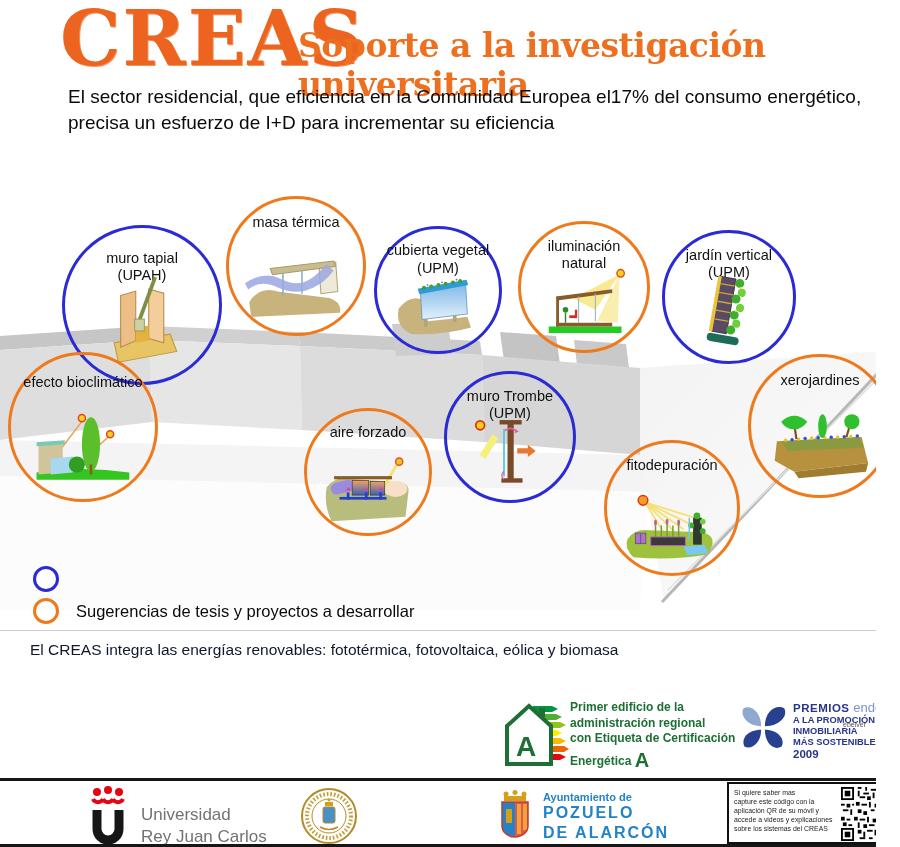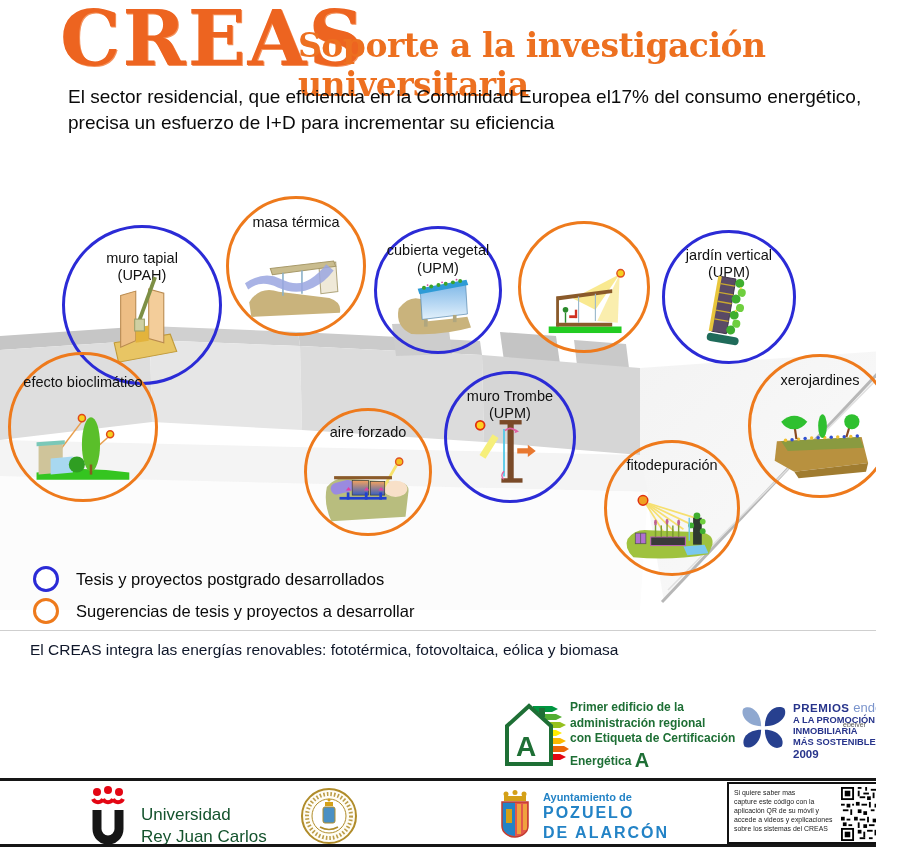--- a/index.html
+++ b/index.html
@@ -63,21 +63,21 @@
   .award-text { position:absolute; left:56px; top:2px; width:110px; color:#27348B; }
   .award-t1 { font-size:11.5px; font-weight:bold; letter-spacing:.5px; }
   .award-t1 .endesa { font-weight:normal; color:#7A94CC; font-size:13px; letter-spacing:0; }
   .award-line { font-size:9.3px; font-weight:bold; line-height:1.18; }
   .award-year { font-size:11.5px; font-weight:bold; }
 
   
   .footer-rule-top { position:absolute; left:0; top:778px; width:900px; height:3px; background:#161616; }
   .footer-rule-bottom { position:absolute; left:0; top:844px; width:900px; height:2.5px; background:#161616; }
   .urjc-logo { position:absolute; left:84px; top:786px; }
-  .urjc-text { position:absolute; left:141px; top:804px; font-size:17px; color:#14532d; line-height:1.3; }
+  .urjc-text { position:absolute; left:141px; top:804px; font-size:17px; color:#737373; line-height:1.3; }
   .seal { position:absolute; left:300px; top:787px; }
   .poz-shield { position:absolute; left:496px; top:789px; }
   .poz-text { position:absolute; left:543px; top:791px; color:#2383C6; }
   .poz-small { font-size:11px; font-weight:bold; }
   .poz-big { font-size:16px; font-weight:bold; letter-spacing:2px; line-height:1.25; }
   .qr-box { position:absolute; left:727px; top:782px; width:171px; height:62px;
             border:2px solid #111; background:#fff; }
   .qr-text { position:absolute; left:5px; top:5px; width:102px; font-size:6.9px;
              line-height:1.3; color:#222; }
   .qr-code { position:absolute; left:112px; top:3px; }
@@ -181,20 +181,24 @@
         <circle cx="74" cy="15.5" r="2.2" fill="#3aa32a"></circle>
       <circle cx="38" cy="20" r="1" fill="#d040a0"></circle>
         <circle cx="54" cy="17" r="1" fill="#d040a0"></circle>
       <circle cx="70" cy="14" r="1" fill="#d040a0"></circle>
       <rect x="34" y="58" width="4" height="8" fill="#b0a67e"></rect>
         <rect x="66" y="53" width="4" height="8" fill="#b0a67e"></rect>
     </svg>
   </div>
 
   <div class="feature f3">
+    <div class="flabel">
+      <span>iluminación natural</span>
+      <span></span>
+    </div>
     <svg class="fart" viewBox="0 0 100 85">
       <polygon points="88,12 38,38 62,50" fill="#f7e26b" opacity="0.75"></polygon>
       <polygon points="88,12 64,62 86,64" fill="#f9ea9a" opacity="0.8"></polygon>
       <circle cx="89" cy="11" r="4" fill="#f5d020" stroke="#e05020" stroke-width="1.5"></circle>
       <rect x="12" y="68" width="78" height="7" fill="#22cc22"></rect>
       <rect x="20" y="36" width="3" height="32" fill="#8a5a2a"></rect>
       <polygon points="20,36 80,28 80,32 23,40" fill="#8a5a2a"></polygon>
       <rect x="20" y="64" width="60" height="4" fill="#8a5a2a"></rect>
       <line x1="44" y1="36" x2="44" y2="64" stroke="#9ab8cc" stroke-width="1.2"></line>
       <line x1="62" y1="33" x2="62" y2="62" stroke="#9ab8cc" stroke-width="1.2"></line>
@@ -360,21 +364,20 @@
       <circle cx="76" cy="34" r="3.5" fill="#3fae2f"></circle>
         <circle cx="82" cy="40" r="3" fill="#6fcf3f"></circle>
       <circle cx="70" cy="44" r="3" fill="#3fae2f"></circle>
         <circle cx="82" cy="50" r="3" fill="#3fae2f"></circle>
       <line x1="68" y1="36" x2="68" y2="60" stroke="#70c8e8" stroke-width="1.5"></line>
       <polygon points="62,66 84,64 88,73 66,75" fill="#7ac8ee"></polygon>
     </svg>
   </div>
 
   <div class="legend-dot" style="left:33px; top:566px;"></div>
-  <div class="legend-label" style="left:76px; top:570px;">Tesis y proyectos postgrado desarrollados</div>
   <div class="legend-dot orange" style="left:33px; top:598px;"></div>
   <div class="legend-label" style="left:76px; top:602px;">Sugerencias de tesis y proyectos  a desarrollar</div>
 
   <div class="divider"></div>
   <div class="note">El CREAS integra las energías renovables: fototérmica, fotovoltaica, eólica y biomasa</div>
 
   <div class="cert">
     <svg class="cert-house" width="66" height="70" viewBox="0 0 66 70">
       <rect x="30" y="8" width="19" height="6" fill="#009540"></rect>
         <polygon points="49,8 55,11 49,14" fill="#009540"></polygon>

